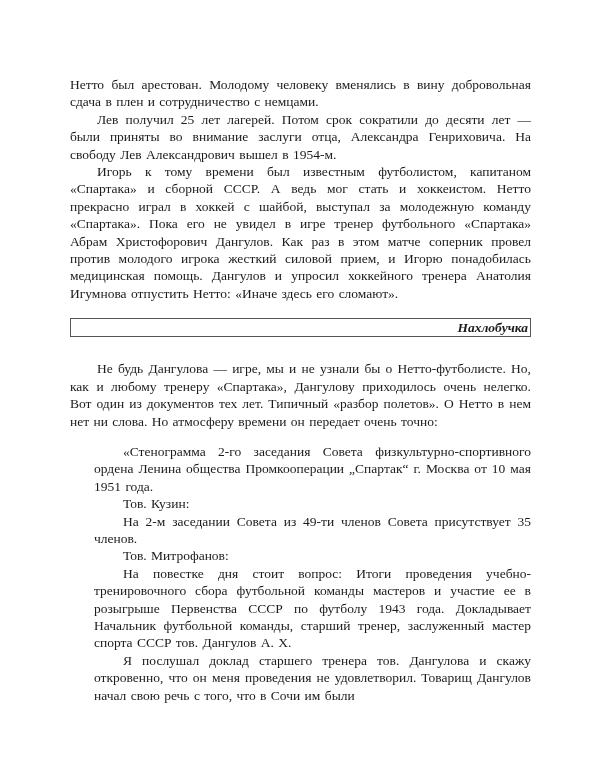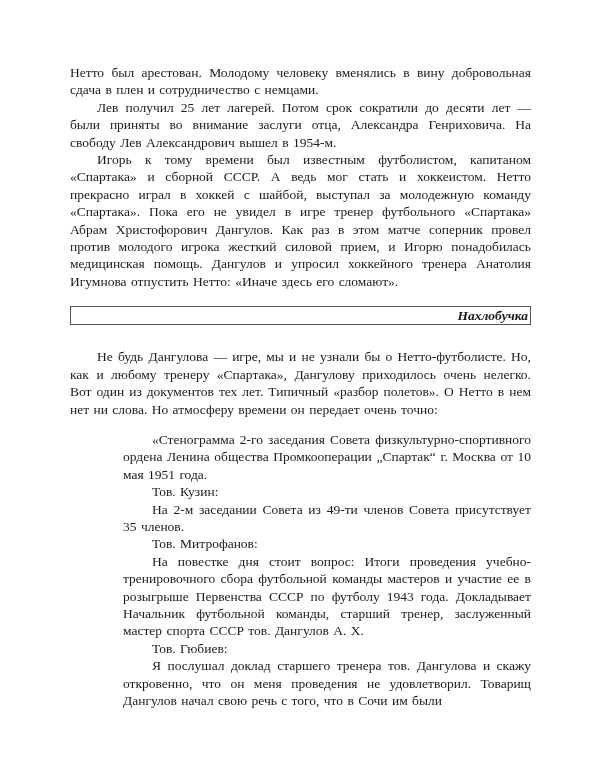--- a/index.html
+++ b/index.html
@@ -21,37 +21,38 @@
   .para {
     margin: 0;
     font-size: 13.5px;
     line-height: 17.4px;
     text-align: justify;
     text-indent: 27px;
     word-spacing: 1px;
   }
   .para.no-indent {
     text-indent: 0;
+    margin-top: 12px;
   }
   .section-box {
     margin: 16px 0 23px 0;
     border: 1px solid #555555;
     padding: 1px 2px;
     background: #ffffff;
   }
   .section-title {
     text-align: right;
     font-size: 13.5px;
     line-height: 15px;
     font-weight: bold;
     font-style: italic;
   }
   .quote-block {
     margin-top: 13px;
-    margin-left: 53px;
+    margin-left: 24px;
   }
   .quote-block .para {
     text-indent: 29px;
   }
 </style>
 </head>
 <body>
 
 <div class="page">
 
@@ -64,17 +65,16 @@
   </div>
 
   <p class="para">Не будь Дангулова — игре, мы и не узнали бы о Нетто-футболисте. Но, как и любому тренеру «Спартака», Дангулову приходилось очень нелегко. Вот один из документов тех лет. Типичный «разбор полетов». О Нетто в нем нет ни слова. Но атмосферу времени он передает очень точно:</p>
 
   <div class="quote-block">
     <p class="para">«Стенограмма 2-го заседания Совета физкультурно-спортивного ордена Ленина общества Промкооперации „Спартак“ г. Москва от 10 мая 1951 года.</p>
     <p class="para">Тов. Кузин:</p>
     <p class="para">На 2-м заседании Совета из 49-ти членов Совета присутствует 35 членов.</p>
     <p class="para">Тов. Митрофанов:</p>
     <p class="para">На повестке дня стоит вопрос: Итоги проведения учебно-тренировочного сбора футбольной команды мастеров и участие ее в розыгрыше Первенства СССР по футболу 1943 года. Докладывает Начальник футбольной команды, старший тренер, заслуженный мастер спорта СССР тов. Дангулов А. Х.</p>
-    <p class="para">Тов. Гюбиев:</p>
     <p class="para">Я послушал доклад старшего тренера тов. Дангулова и скажу откровенно, что он меня проведения не удовлетворил. Товарищ Дангулов начал свою речь с того, что в Сочи им были</p>
   </div>
 
 </div>
 
 </body></html>

